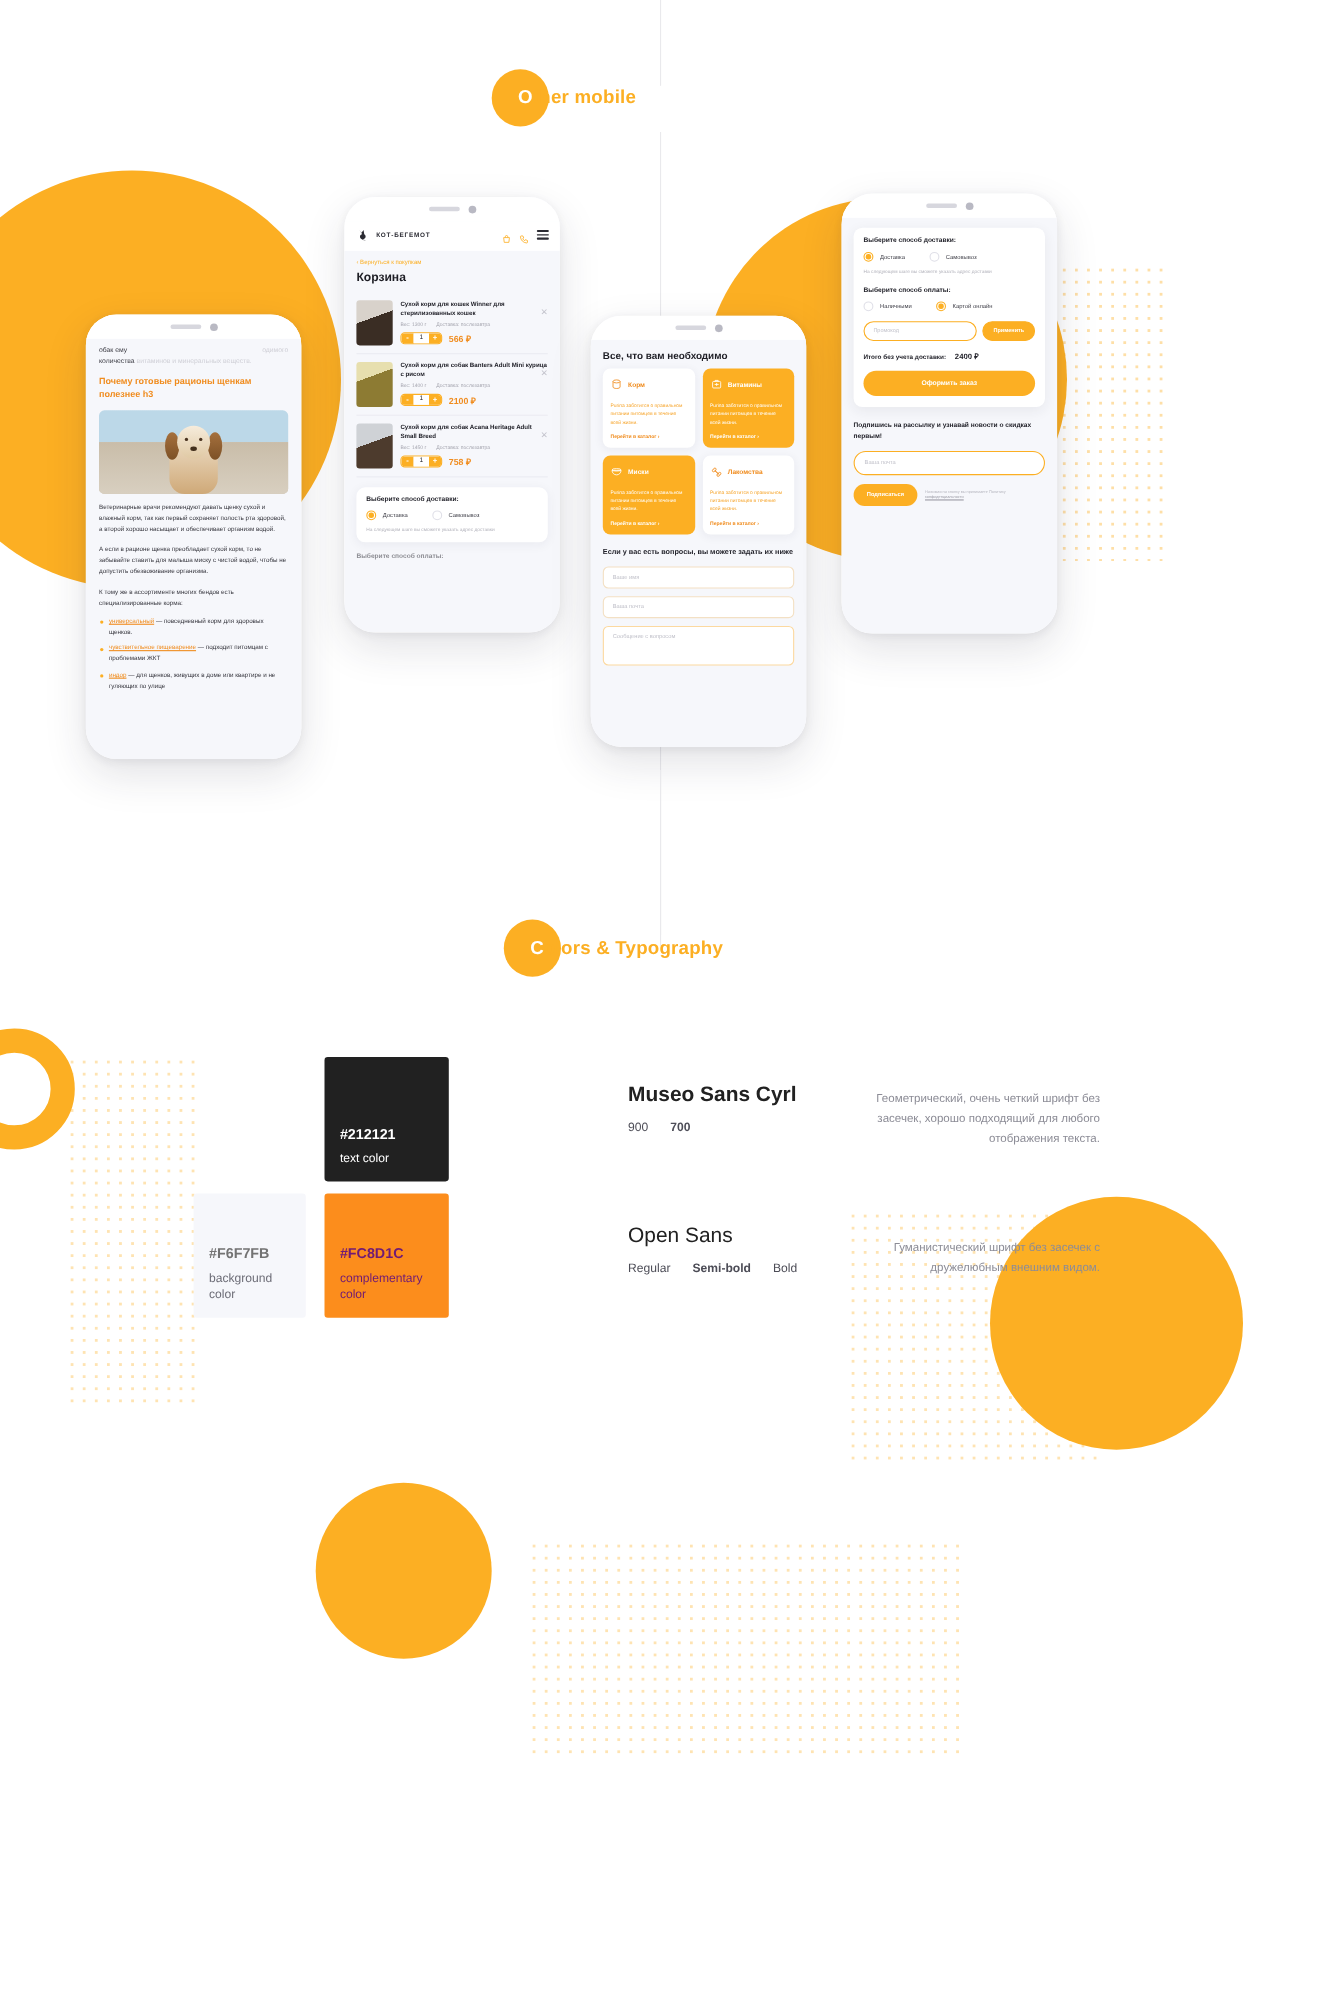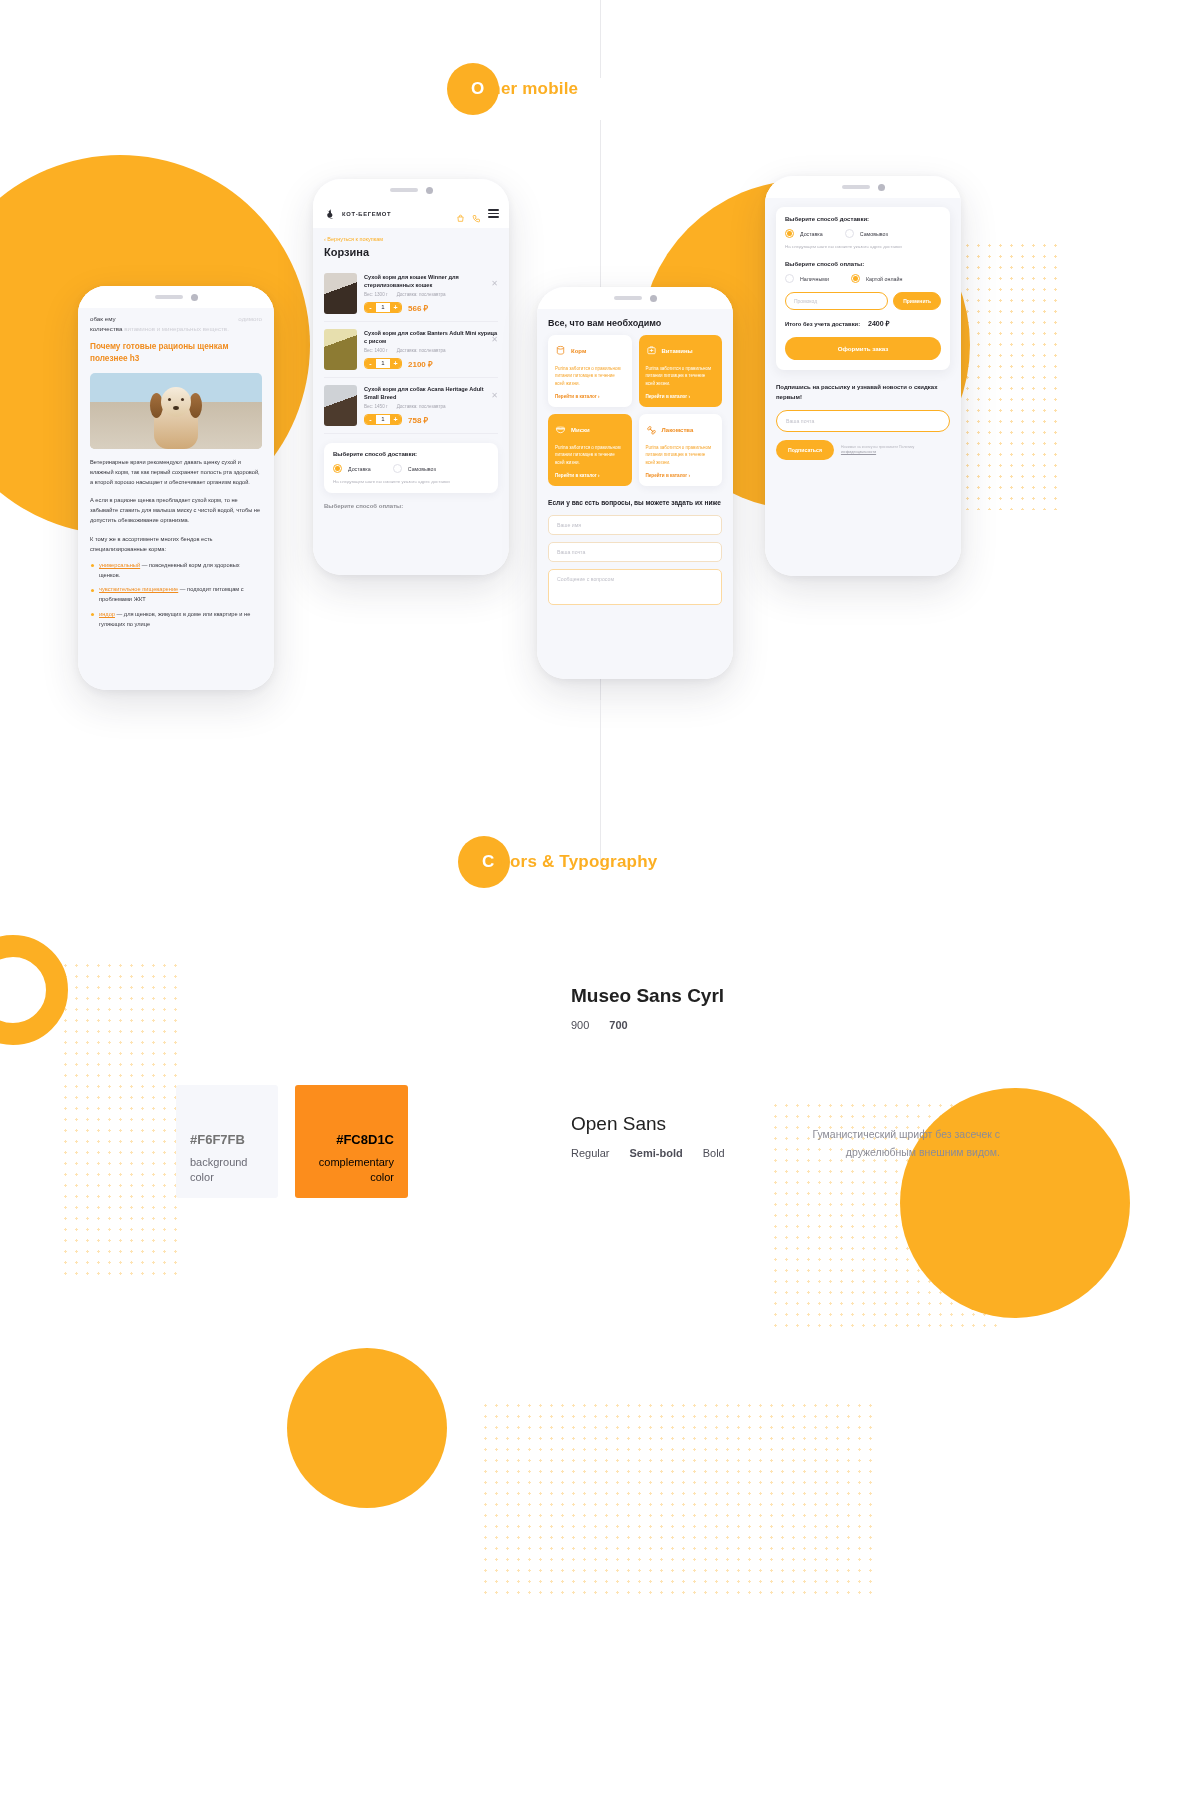--- a/index.html
+++ b/index.html
@@ -207,21 +207,21 @@
      display:flex; flex-direction:column; justify-content:flex-end; }
   .sw-hex { font-size:13px; font-weight:bold; margin-bottom:8px; }
   .sw-name { font-size:11px; line-height:1.35; }
   #sw1 { left:176px; top:961px; width:102px; height:113px; background:#FCAF23; }
   #sw1 .sw-hex, #sw1 .sw-name { color:#ffffff; }
   #sw2 { left:295px; top:961px; width:113px; height:113px; background:#212121; }
   #sw2 .sw-hex, #sw2 .sw-name { color:#ffffff; }
   #sw3 { left:176px; top:1085px; width:102px; height:113px; background:#F6F7FB; }
   #sw3 .sw-hex { color:#737373; } #sw3 .sw-name { color:#6c6c76; }
   #sw4 { left:295px; top:1085px; width:113px; height:113px; background:#FC8D1C; }
-  #sw4 .sw-hex, #sw4 .sw-name { color:#000000;text-align:right; }
+  #sw4 .sw-hex, #sw4 .sw-name { color:#701a75; }
 
   .type-block { position:absolute; }
   #type1 { left:571px; top:985px; }
   #type2 { left:571px; top:1113px; }
   .type-name { font-size:19px; color:#212121; }
   .type-name.bold { font-weight:bold; }
   .type-weights { margin-top:12px; display:flex; gap:20px; }
   .type-weights span { font-size:11px; color:#4d4d57; }
   .type-weights .w700 { font-weight:normal; }
   .type-weights .w600 { font-weight:600; }
@@ -527,36 +527,41 @@
   <div class="pill-wrap" style="left:458px; top:836px;text-align:right;">
     <div class="pill-circle"></div>
     <div class="pill-label"><span class="w">C</span><span>olors &amp; Typography</span></div>
   </div>
 
   <div class="blob-ring"></div>
   <div class="dots dots-b"></div>
   <div class="blob blob-3"></div>
   <div class="dots dots-c"></div>
 
+  <div class="swatch" id="sw2">
+    <div class="sw-hex">#212121</div>
+    <div class="sw-name">text color</div>
+  </div>
   <div class="swatch" id="sw3">
     <div class="sw-hex">#F6F7FB</div>
     <div class="sw-name">background color</div>
   </div>
   <div class="swatch" id="sw4">
     <div class="sw-hex">#FC8D1C</div>
     <div class="sw-name">complementary color</div>
   </div>
 
   <div class="type-block" id="type1">
     <div class="type-name bold">Museo Sans Cyrl</div>
     <div class="type-weights">
       <span class="w700">900</span>
       <span class="w600">700</span>
     </div>
   </div>
+  <div class="type-desc" id="desc1">Геометрический, очень четкий шрифт без засечек, хорошо подходящий для любого отображения текста.</div>
 
   <div class="type-block" id="type2">
     <div class="type-name">Open Sans</div>
     <div class="type-weights">
       <span>Regular</span>
       <span class="w600">Semi-bold</span>
       <span class="w700">Bold</span>
     </div>
   </div>
   <div class="type-desc" id="desc2">Гуманистический шрифт без засечек с дружелюбным внешним видом.</div>

